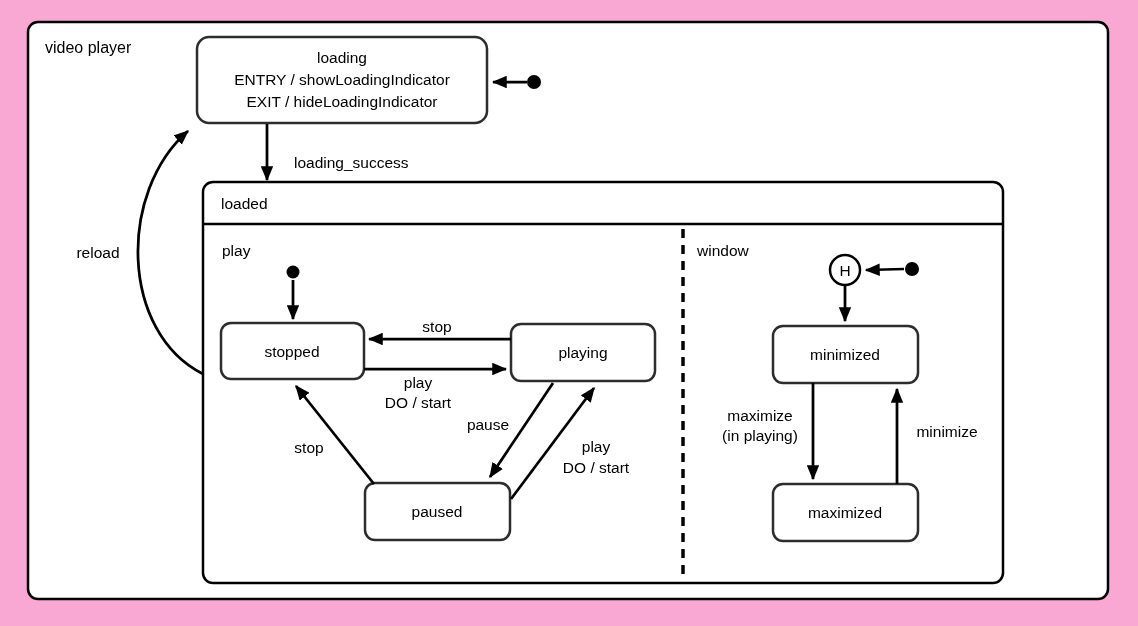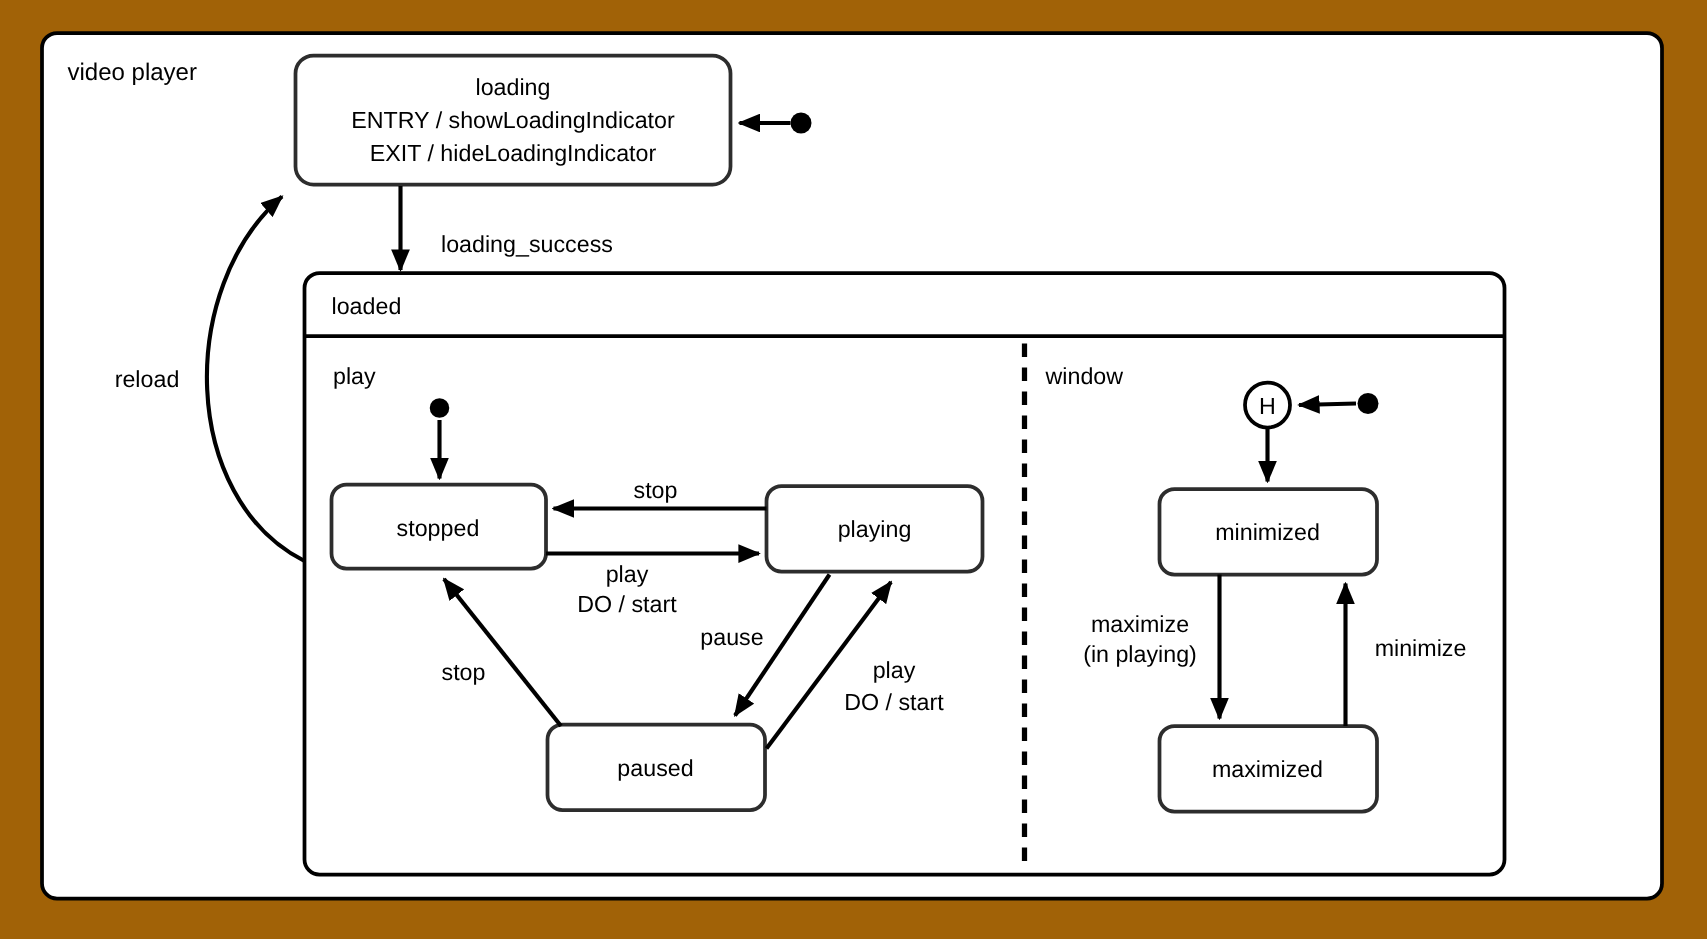--- a/index.html
+++ b/index.html
@@ -7,21 +7,21 @@
     padding: 0;
     background: #ffffff;
     width: 1138px;
     height: 626px;
     overflow: hidden;
   }
   .stage {
     position: relative;
     width: 1138px;
     height: 626px;
-    background: #a16207;
+    background: #f9a8d4;
   }
   svg text {
     font-family: "Liberation Sans", "DejaVu Sans", sans-serif;
     font-size: 15.5px;
     fill: #000000;
   }
   text.title { font-size: 16px; }
   text.mid { text-anchor: middle; }
   .container {
     fill: #ffffff;

